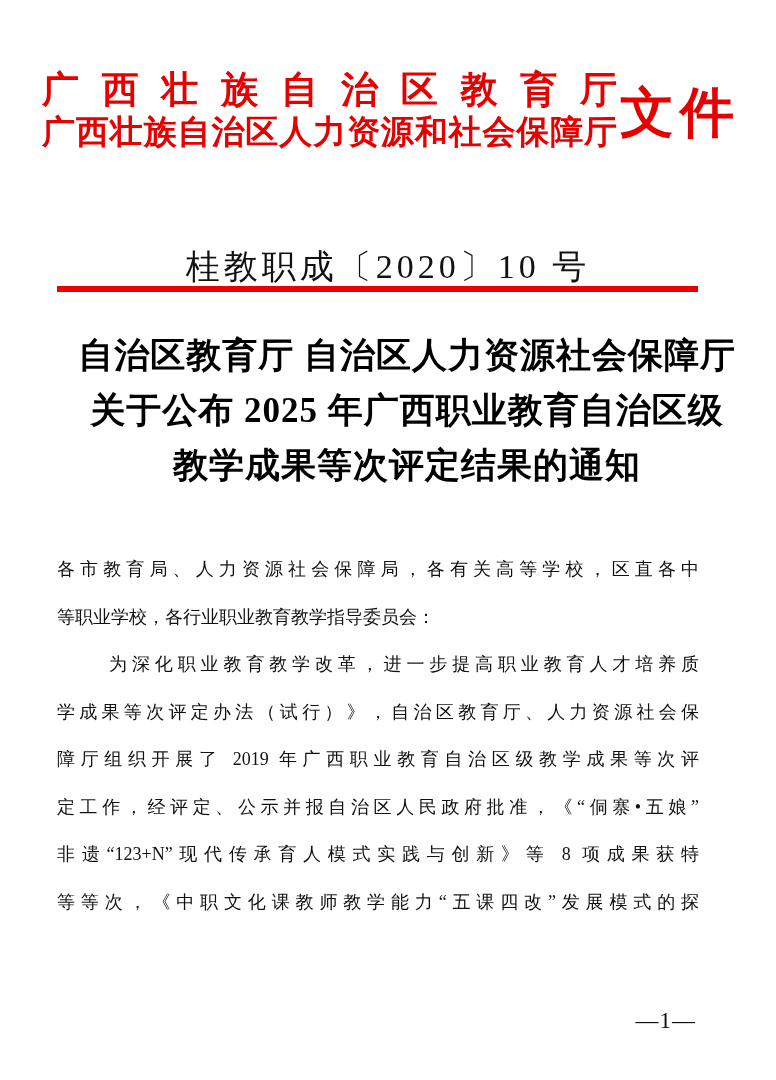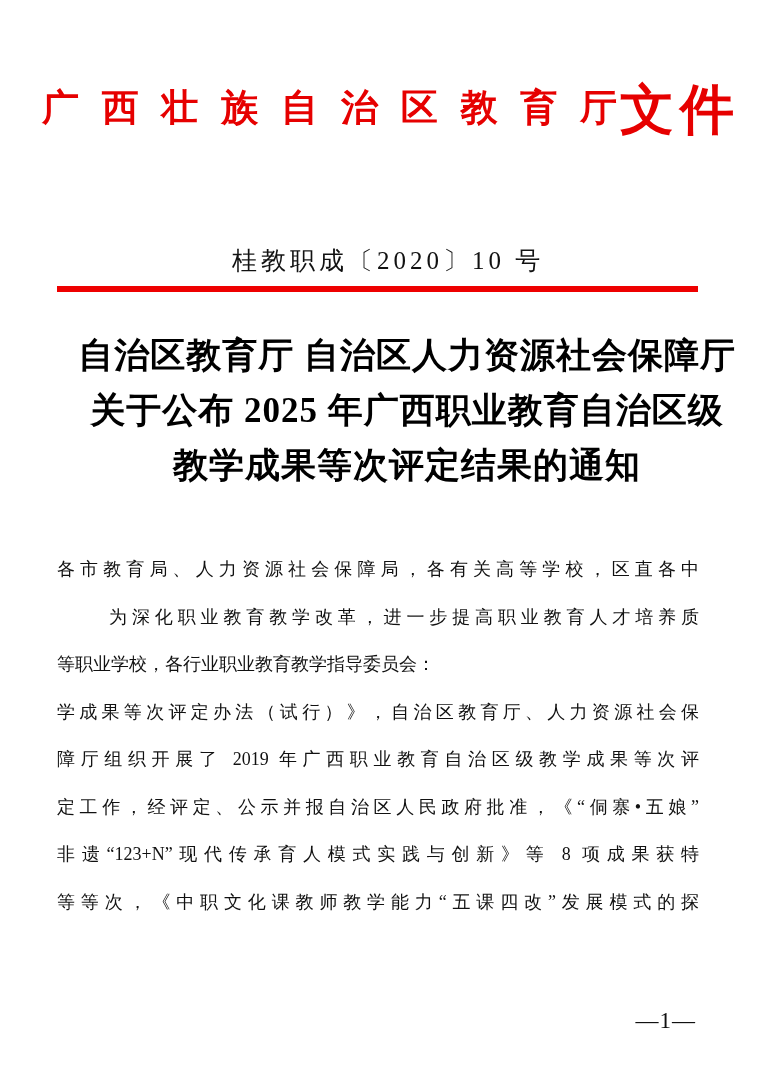--- a/index.html
+++ b/index.html
@@ -49,21 +49,21 @@
     white-space: nowrap;
     margin-top: 6px;
   }
 
   
   .doc-number {
     position: absolute;
     top: 244px; left: 0;
     width: 100%;
     text-align: center;
-    font-size: 25px;
+    font-size: 34px;
     letter-spacing: 4px;
     color: #111;
   }
 
   
   .red-divider {
     position: absolute;
     top: 286px; left: 57px;
     width: 641px; height: 6px;
     background: #ee0000;
@@ -113,38 +113,39 @@
   }
 </style>
 </head>
 <body>
 
 <div class="page">
 
   <div class="letterhead">
     <div class="org-lines">
       <div class="org-line1">广西壮族自治区教育厅</div>
+      <div class="org-line2">广西壮族自治区人力资源和社会保障厅</div>
     </div>
     <div class="doc-type">文件</div>
   </div>
 
   <div class="doc-number">桂教职成〔2020〕10 号</div>
 
   <div class="red-divider"></div>
 
   <div class="title-block">
     <div>自治区教育厅 自治区人力资源社会保障厅</div>
     <div>关于公布 2025 年广西职业教育自治区级</div>
     <div>教学成果等次评定结果的通知</div>
   </div>
 
   <div class="body-block">
     <div class="bline">各市教育局、人力资源社会保障局，各有关高等学校，区直各中</div>
+    <div class="bline partial">等职业学校，各行业职业教育教学指导委员会：</div>
     <div class="bline indent">为深化职业教育教学改革，进一步提高职业教育人才培养质</div>
-    <div class="bline partial">等职业学校，各行业职业教育教学指导委员会：</div>
     <div class="bline">学成果等次评定办法（试行）》，自治区教育厅、人力资源社会保</div>
     <div class="bline">障厅组织开展了 2019 年广西职业教育自治区级教学成果等次评</div>
     <div class="bline">定工作，经评定、公示并报自治区人民政府批准，《“侗寨•五娘”</div>
     <div class="bline">非遗“123+N”现代传承育人模式实践与创新》等 8 项成果获特</div>
     <div class="bline">等等次，《中职文化课教师教学能力“五课四改”发展模式的探</div>
   </div>
 
   <div class="page-number">—1—</div>
 
 </div>

